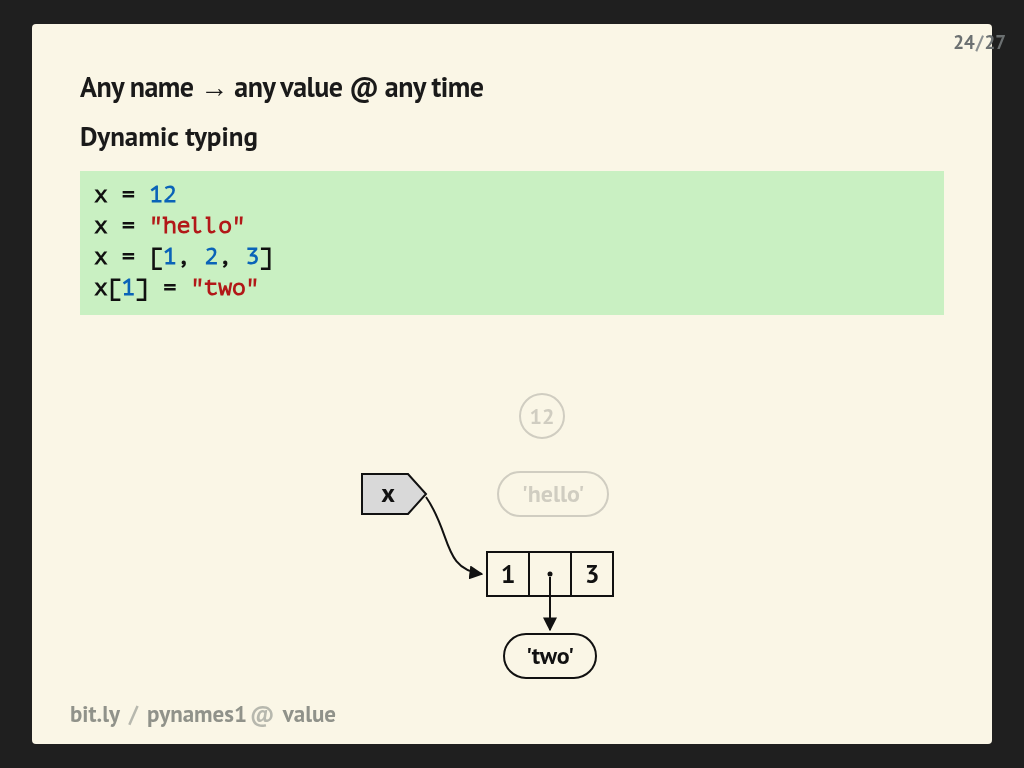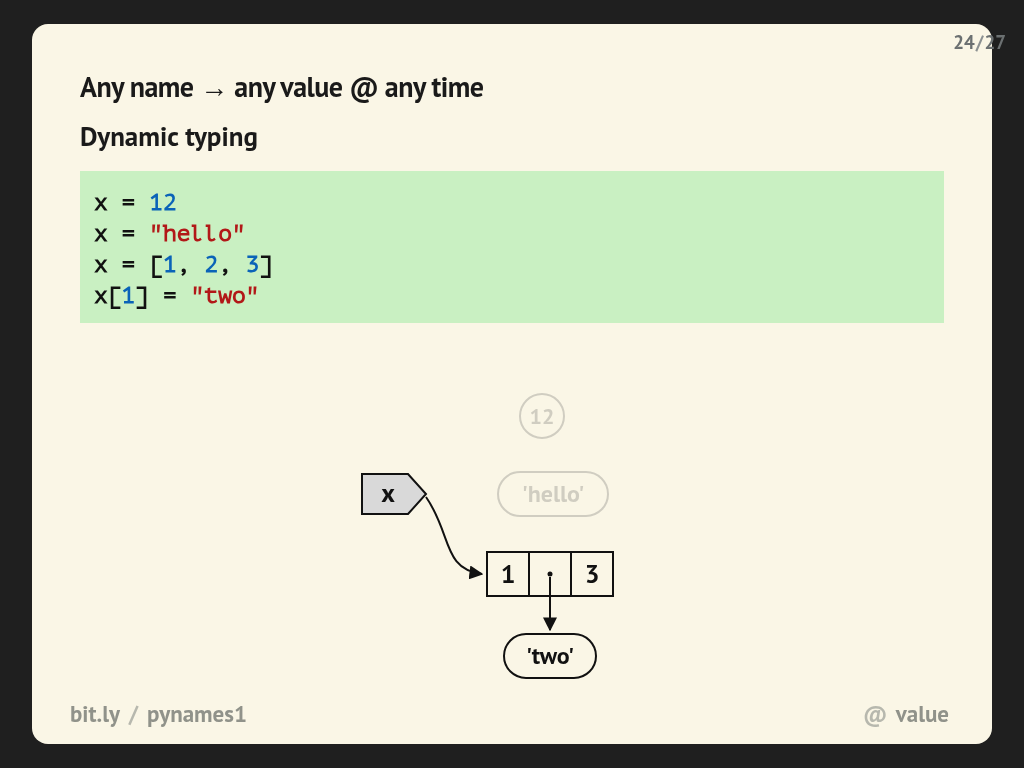--- a/index.html
+++ b/index.html
@@ -12,21 +12,21 @@
   body {
     background: #1f1f1f;
     display: flex;
     align-items: center;
     justify-content: center;
   }
   .slide {
     width: 960px;
     height: 720px;
     background: #faf6e6;
-    border-radius: 16px;
+    border-radius: 4px;
     position: relative;
     color: #1a1a1a;
   }
   .pagecount {
     position: absolute;
     top: 6px; right: -14px;
     color: #6b7071;
     font-size: 19px;
     font-weight: 600;
   }
@@ -40,42 +40,41 @@
   }
   h2 {
     margin: 0;
     padding: 6px 48px 18px 48px;
     font-size: 27px;
     font-weight: 700;
   }
   .codeblock {
     margin: 0 48px;
     background: #c9f0c2;
-    padding: 16px 14px 12px 14px;
+    padding: 8px 14px 12px 14px;
     font-family: "PT Mono", "Menlo", "Consolas", monospace;
     font-size: 23px;
     font-weight: 700;
     line-height: 1.35;
     white-space: pre;
     color: #111;
   }
   .codeblock .num { color: #0a63b8; }
   .codeblock .str { color: #b21818; }
   .diagram {
     position: absolute;
     left: 50%;
     transform: translateX(-50%);
     top: 360px;
   }
   .footer {
     position: absolute;
     bottom: 16px; left: 0; right: 5px;
     padding: 0 38px;
     display: flex;
-    justify-content: space-between;
     font-size: 23px;
     font-weight: 600;
     color: #90928a;
   }
   .footer .sep { color: #b7b8ae; margin: 0 3px; }
 </style>
 </head>
 <body>
 
 <div class="slide">

